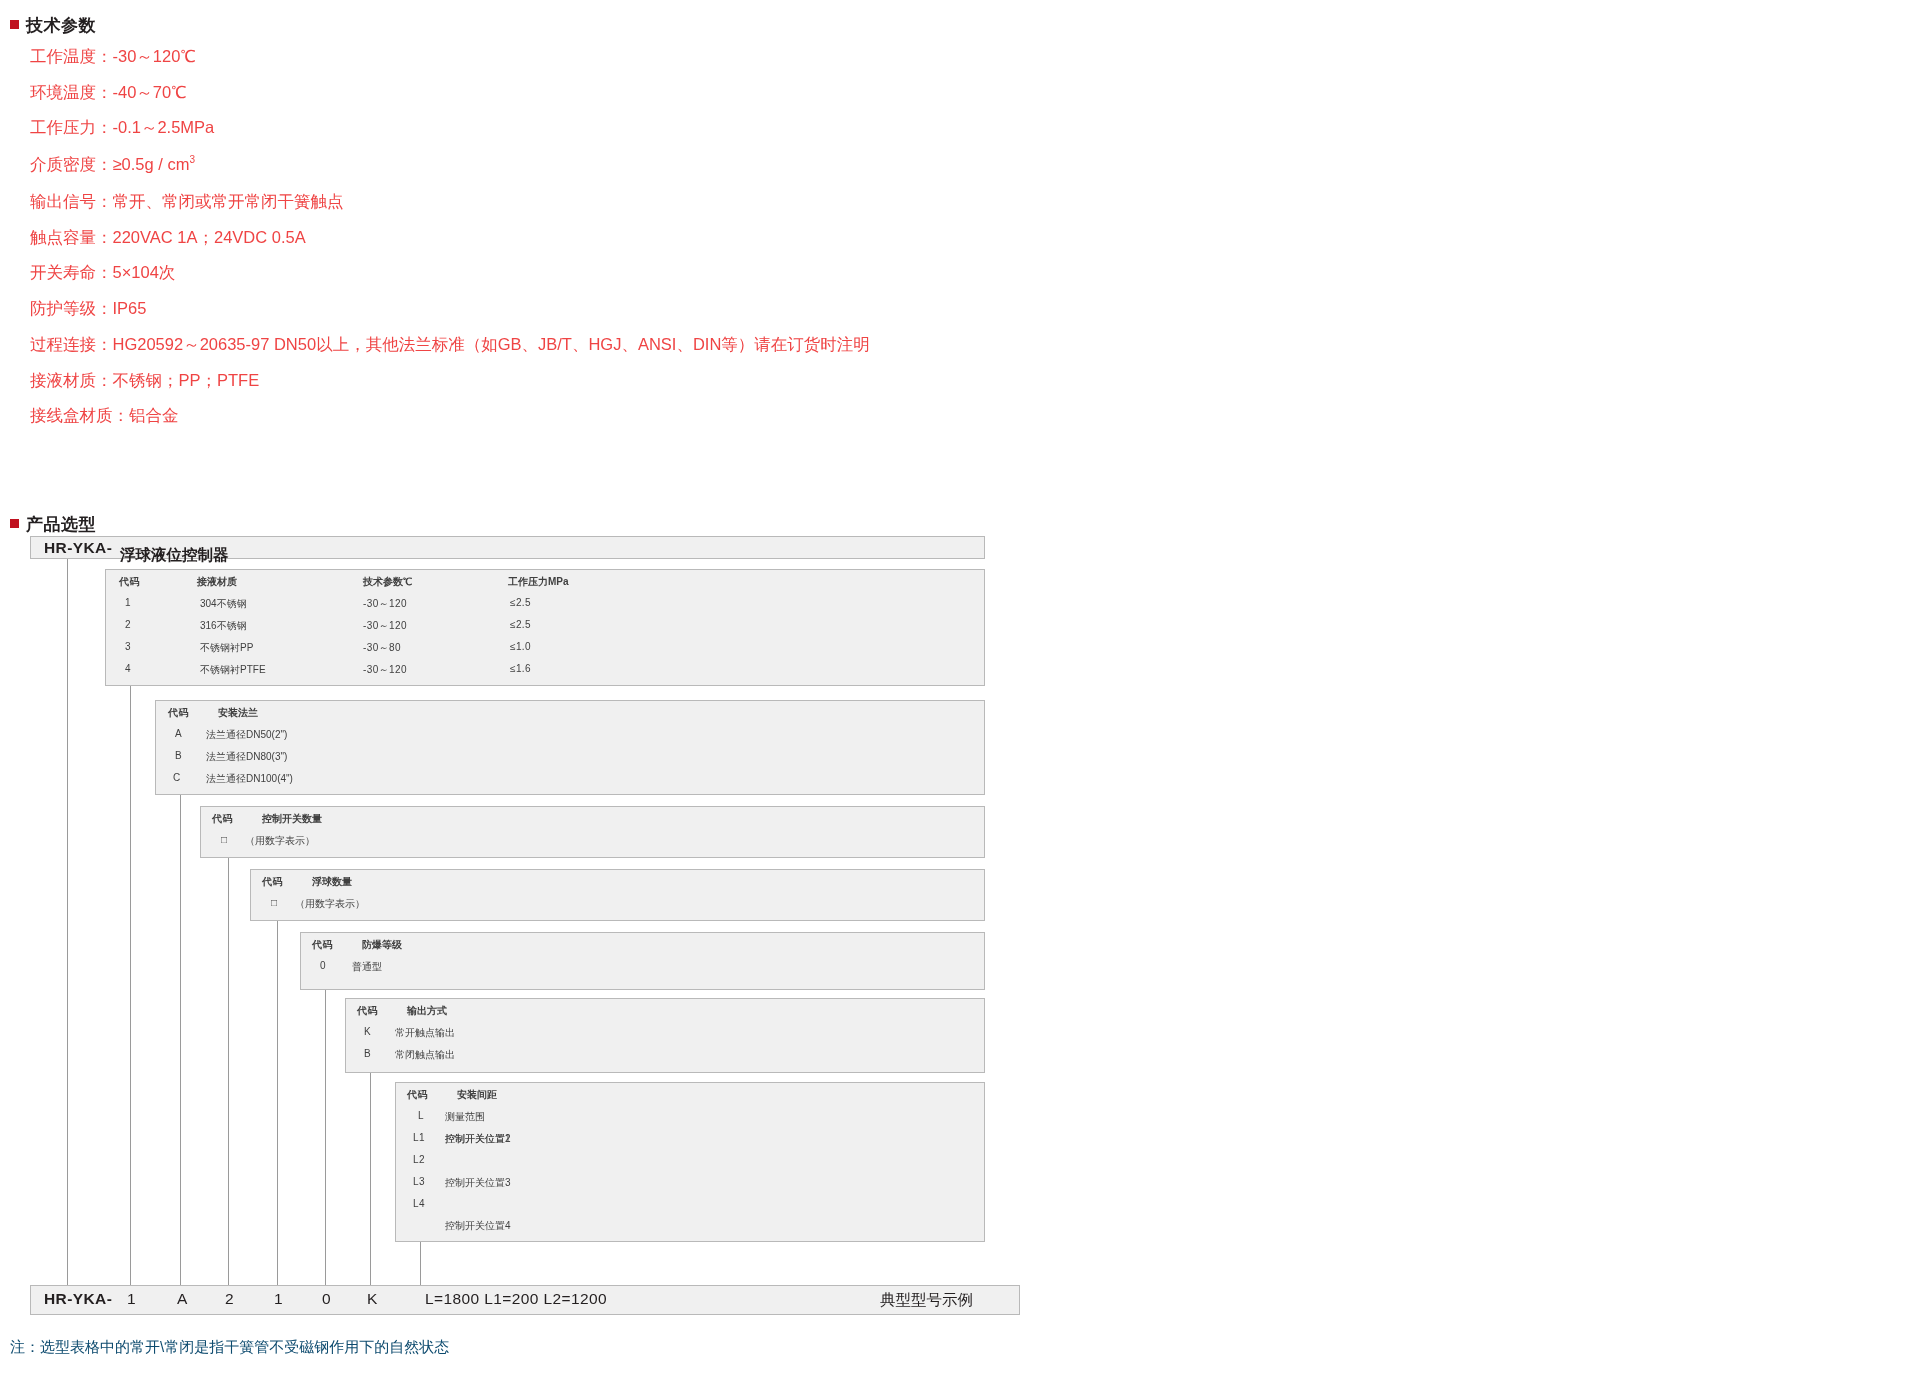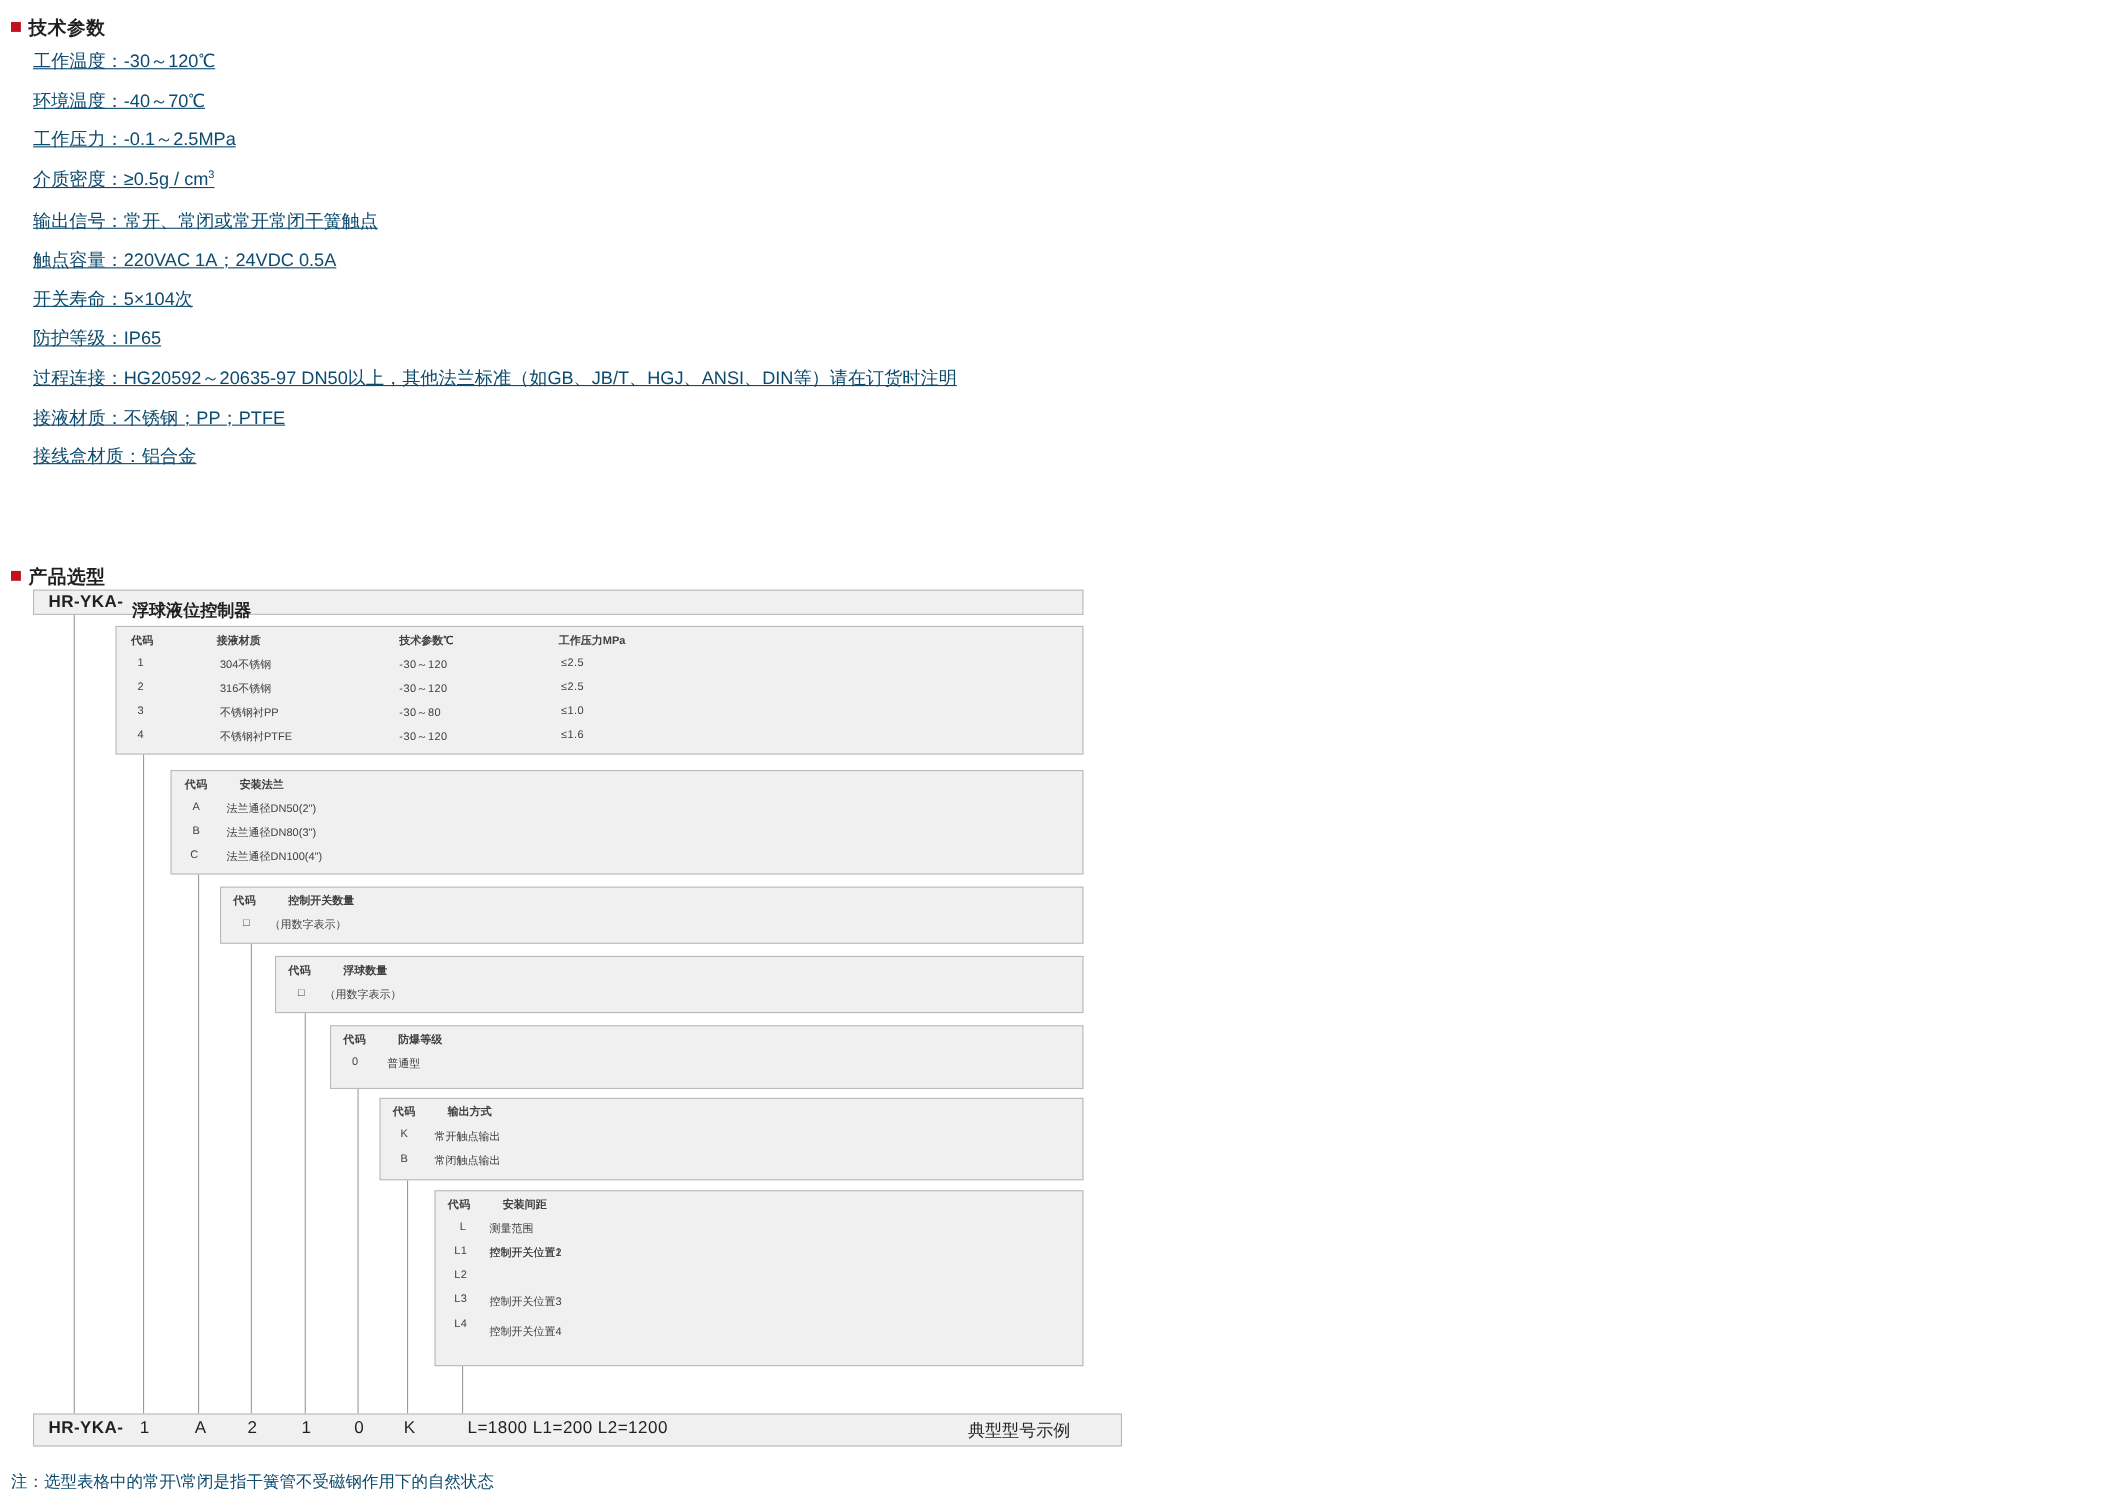--- a/index.html
+++ b/index.html
@@ -42,25 +42,24 @@
 
   
   .spec-list {
     position: absolute;
     left: 30px;
     top: 48px;
     width: 1200px;
   }
   .spec-item {
     font-size: 16.5px;
-    color: #0c4a6e;
+    color: #ef4444;
     line-height: 1.0;
     margin-bottom: 19.2px;
     white-space: nowrap;
-    text-decoration: underline;
   }
   .spec-item sup {
     font-size: 10px;
     vertical-align: super;
   }
 
   
   .model-area {
     position: absolute;
     left: 0;
@@ -237,21 +236,21 @@
     <div class="row-txt" style="left:457px; top:563px; font-weight:bold;">安装间距</div>
     <div class="row-txt mono-txt" style="left:418px; top:585px;">L</div>
     <div class="row-txt" style="left:445px; top:585px;">测量范围</div>
     <div class="row-txt mono-txt" style="left:413px; top:607px;">L1</div>
     <div class="row-txt" style="left:445px; top:607px;">控制开关位置1</div>
     <div class="row-txt mono-txt" style="left:413px; top:629px;">L2</div>
     <div class="row-txt" style="left:445px; top:607px;text-align:center;">控制开关位置2</div>
     <div class="row-txt mono-txt" style="left:413px; top:651px;">L3</div>
     <div class="row-txt" style="left:445px; top:651px;">控制开关位置3</div>
     <div class="row-txt mono-txt" style="left:413px; top:673px;">L4</div>
-    <div class="row-txt" style="left:445px; top:679px;">控制开关位置4</div>
+    <div class="row-txt" style="left:445px; top:694px;">控制开关位置4</div>
 
     <div class="vline" style="left:67px;  top:34px;  height:726px;"></div>
     <div class="vline" style="left:130px; top:161px; height:599px;"></div>
     <div class="vline" style="left:180px; top:270px; height:490px;"></div>
     <div class="vline" style="left:228px; top:333px; height:427px;"></div>
     <div class="vline" style="left:277px; top:396px; height:364px;"></div>
     <div class="vline" style="left:325px; top:465px; height:295px;"></div>
     <div class="vline" style="left:370px; top:548px; height:212px;"></div>
     <div class="vline" style="left:420px; top:717px; height:43px;"></div>
   </div>

